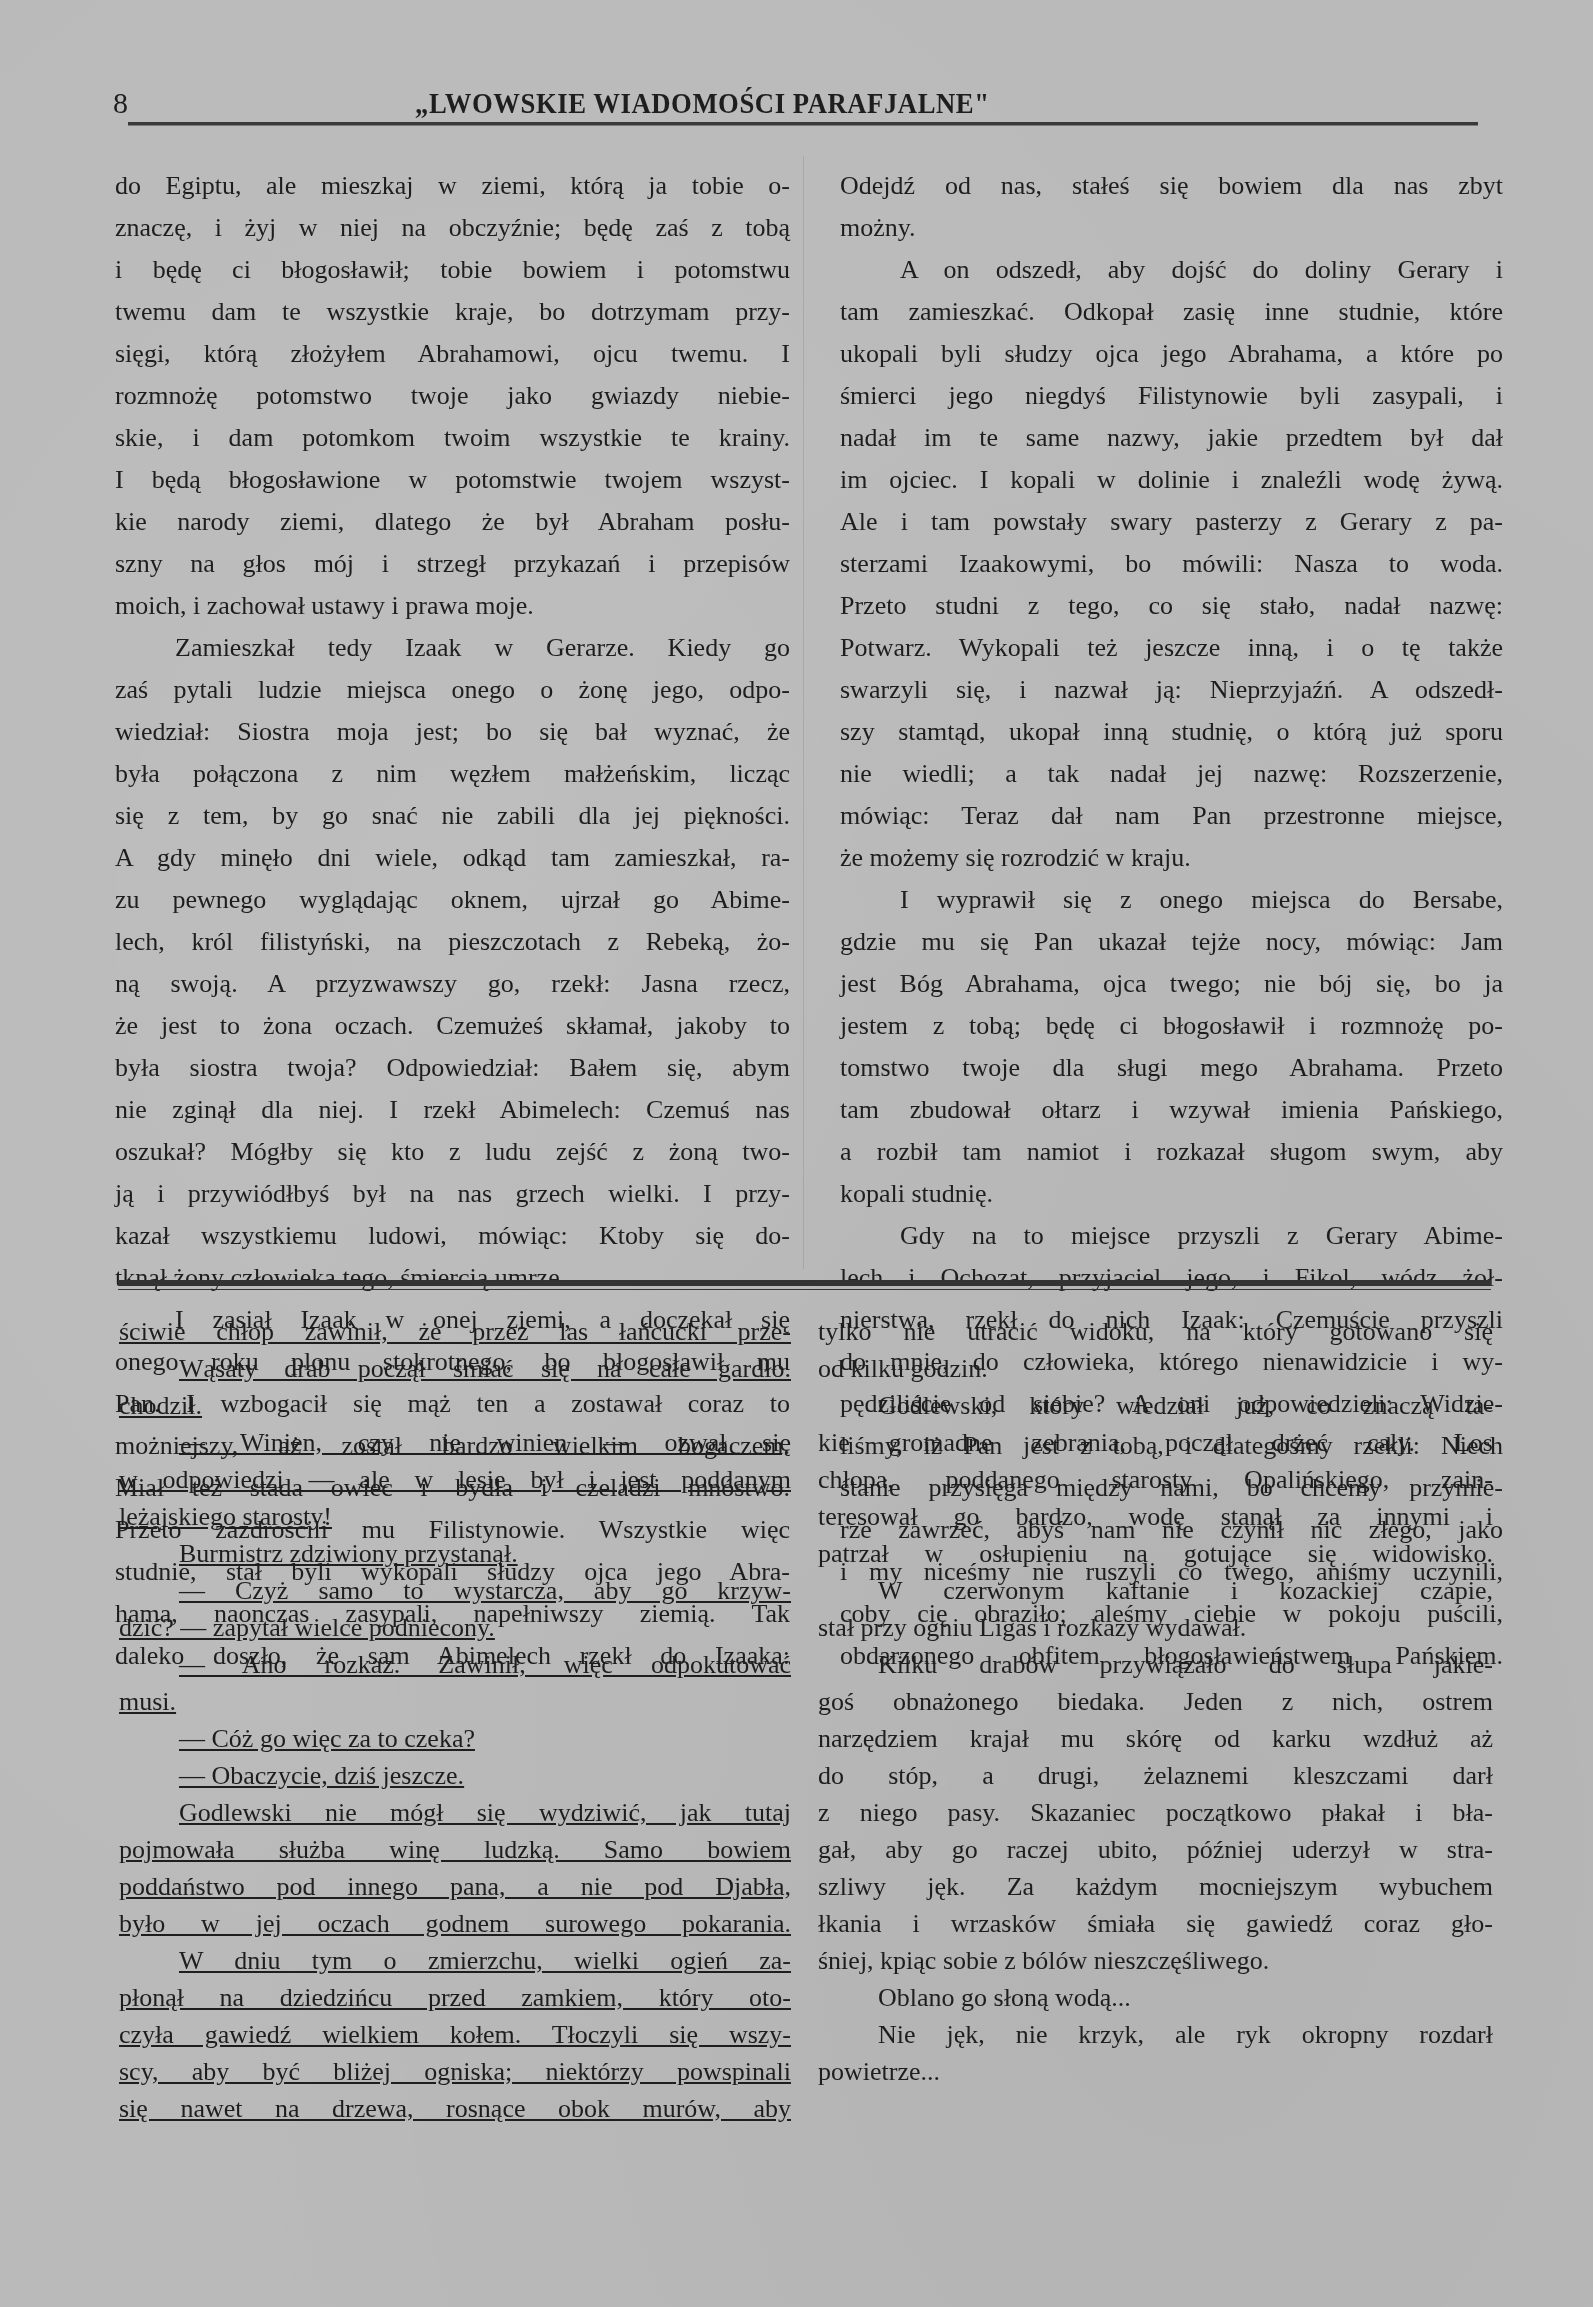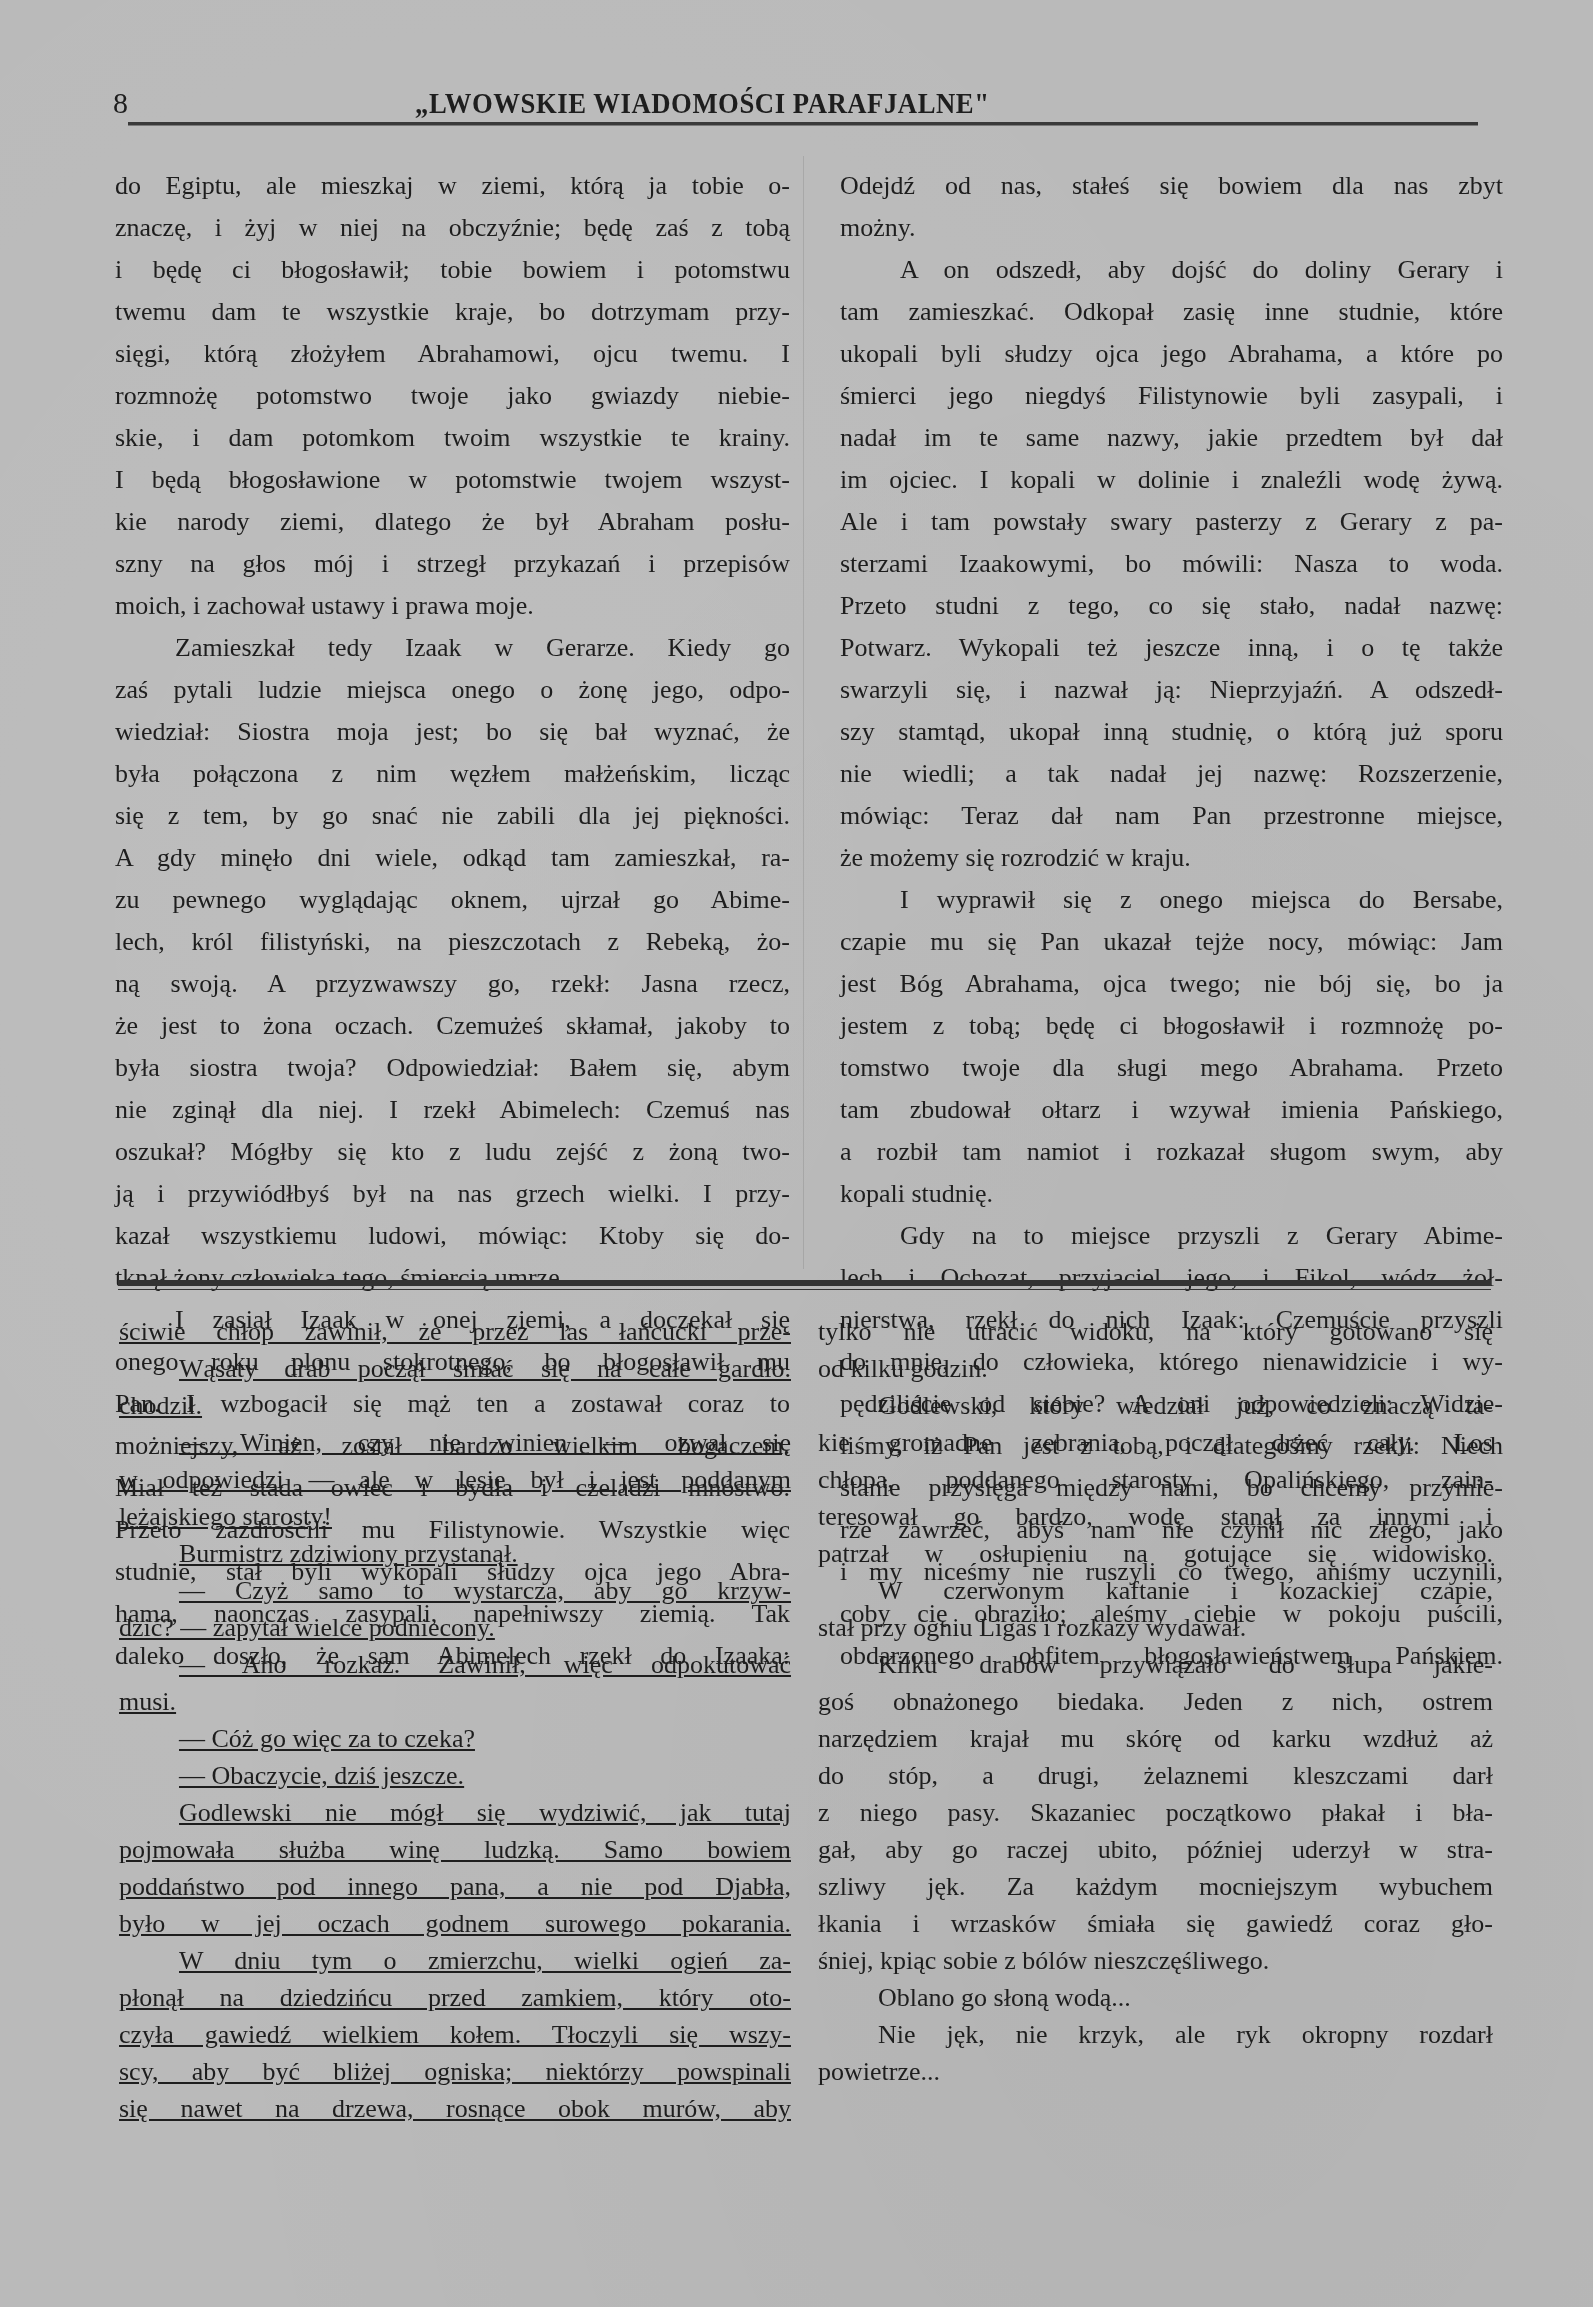--- a/index.html
+++ b/index.html
@@ -134,21 +134,21 @@
       <span class="line">Ale i tam powstały swary pasterzy z Gerary z pa-</span>
       <span class="line">sterzami Izaakowymi, bo mówili: Nasza to woda.</span>
       <span class="line">Przeto studni z tego, co się stało, nadał nazwę:</span>
       <span class="line">Potwarz. Wykopali też jeszcze inną, i o tę także</span>
       <span class="line">swarzyli się, i nazwał ją: Nieprzyjaźń. A odszedł-</span>
       <span class="line">szy stamtąd, ukopał inną studnię, o którą już sporu</span>
       <span class="line">nie wiedli; a tak nadał jej nazwę: Rozszerzenie,</span>
       <span class="line">mówiąc: Teraz dał nam Pan przestronne miejsce,</span>
       <span class="line last">że możemy się rozrodzić w kraju.</span>
       <span class="line indent">I wyprawił się z onego miejsca do Bersabe,</span>
-      <span class="line">czapie mu się Pan ukazał tejże nocy, mówiąc: Jam</span>
+      <span class="line">gdzie mu się Pan ukazał tejże nocy, mówiąc: Jam</span>
       <span class="line">jest Bóg Abrahama, ojca twego; nie bój się, bo ja</span>
       <span class="line">jestem z tobą; będę ci błogosławił i rozmnożę po-</span>
       <span class="line">tomstwo twoje dla sługi mego Abrahama. Przeto</span>
       <span class="line">tam zbudował ołtarz i wzywał imienia Pańskiego,</span>
       <span class="line">a rozbił tam namiot i rozkazał sługom swym, aby</span>
       <span class="line last">kopali studnię.</span>
       <span class="line indent">Gdy na to miejsce przyszli z Gerary Abime-</span>
       <span class="line">lech i Ochozat, przyjaciel jego, i Fikol, wódz żoł-</span>
       <span class="line">nierstwa, rzekł do nich Izaak: Czemuście przyszli</span>
       <span class="line">do mnie, do człowieka, którego nienawidzicie i wy-</span>

